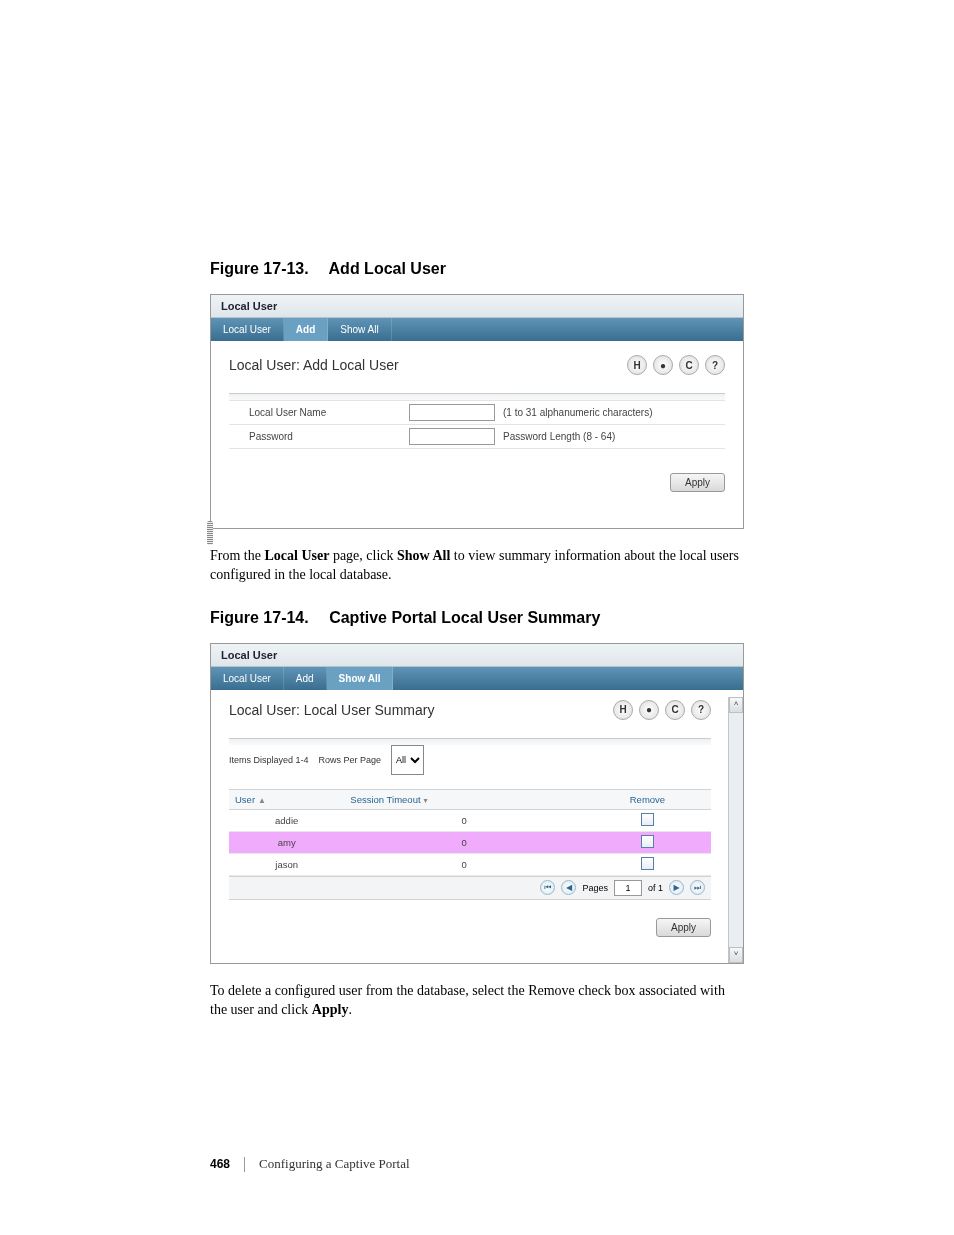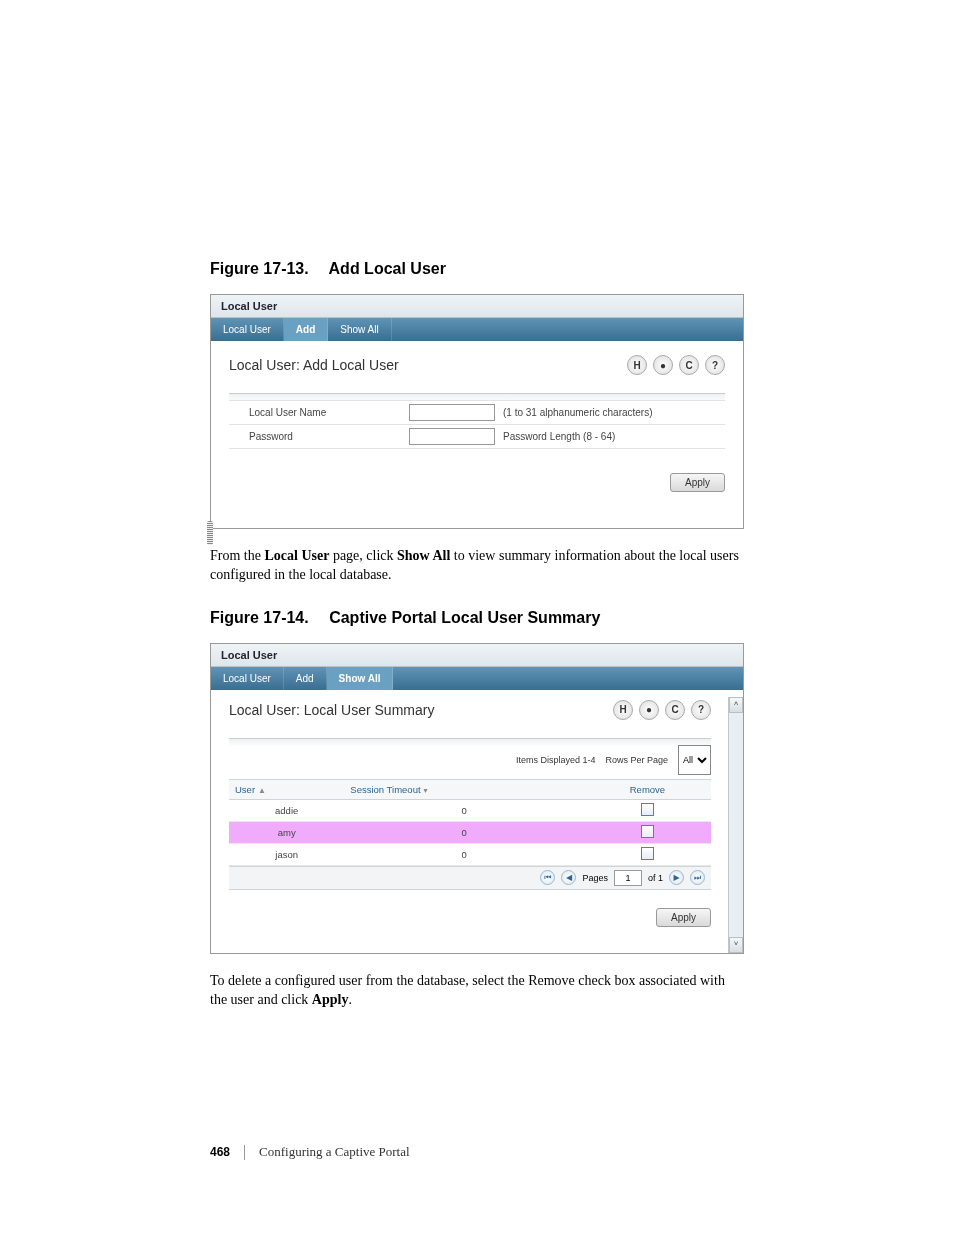--- a/index.html
+++ b/index.html
@@ -142,25 +142,25 @@
   .ss-scroll-up, .ss-scroll-down {
     height: 14px;
     background: linear-gradient(#f6f8fa,#d9dee2);
     border: 1px solid #b9c0c4;
     font-size: 8px; text-align: center; line-height: 12px; color: #445;
   }
   .ss-scroll-down { position: absolute; bottom:0; left:0; right:0;}
   .ss-body2 { padding: 10px 18px 14px 18px; margin-right: 14px; }
   .meta-row {
     display: flex;
-    justify-content: flex-end;
+    justify-content: flex-start;
     font-size: 9px;
     color: #333;
     gap: 10px;
-    margin-bottom: 4px;
+    margin-bottom: 14px;
     align-items: center;
   }
   .mini-select {
     font-size: 9px;
     border: 1px solid #888;
     background: #fff;
     height: 30px;
   }
   table.data {
     width: 100%;
@@ -211,21 +211,21 @@
     color: #2a6694;
   }
   .pginput {
     width: 22px; height: 12px;
     border: 1px solid #999;
     font-size: 9px;
     text-align: center;
   }
   .footer-row {
     position: absolute;
-    bottom: 75px;
+    bottom: 63px;
     left: 210px;
     font-size: 12px;
     display: flex;
     align-items: center;
     gap: 14px;
     font-family: Arial, Helvetica, sans-serif;
   }
   .footer-row .pg { font-weight: bold; }
   .footer-row .sep { color: #999; border-left: 1px solid #999; height: 15px; }
   .footer-row .chapter { color: #333; font-family: Georgia, serif; font-size: 13px;}

